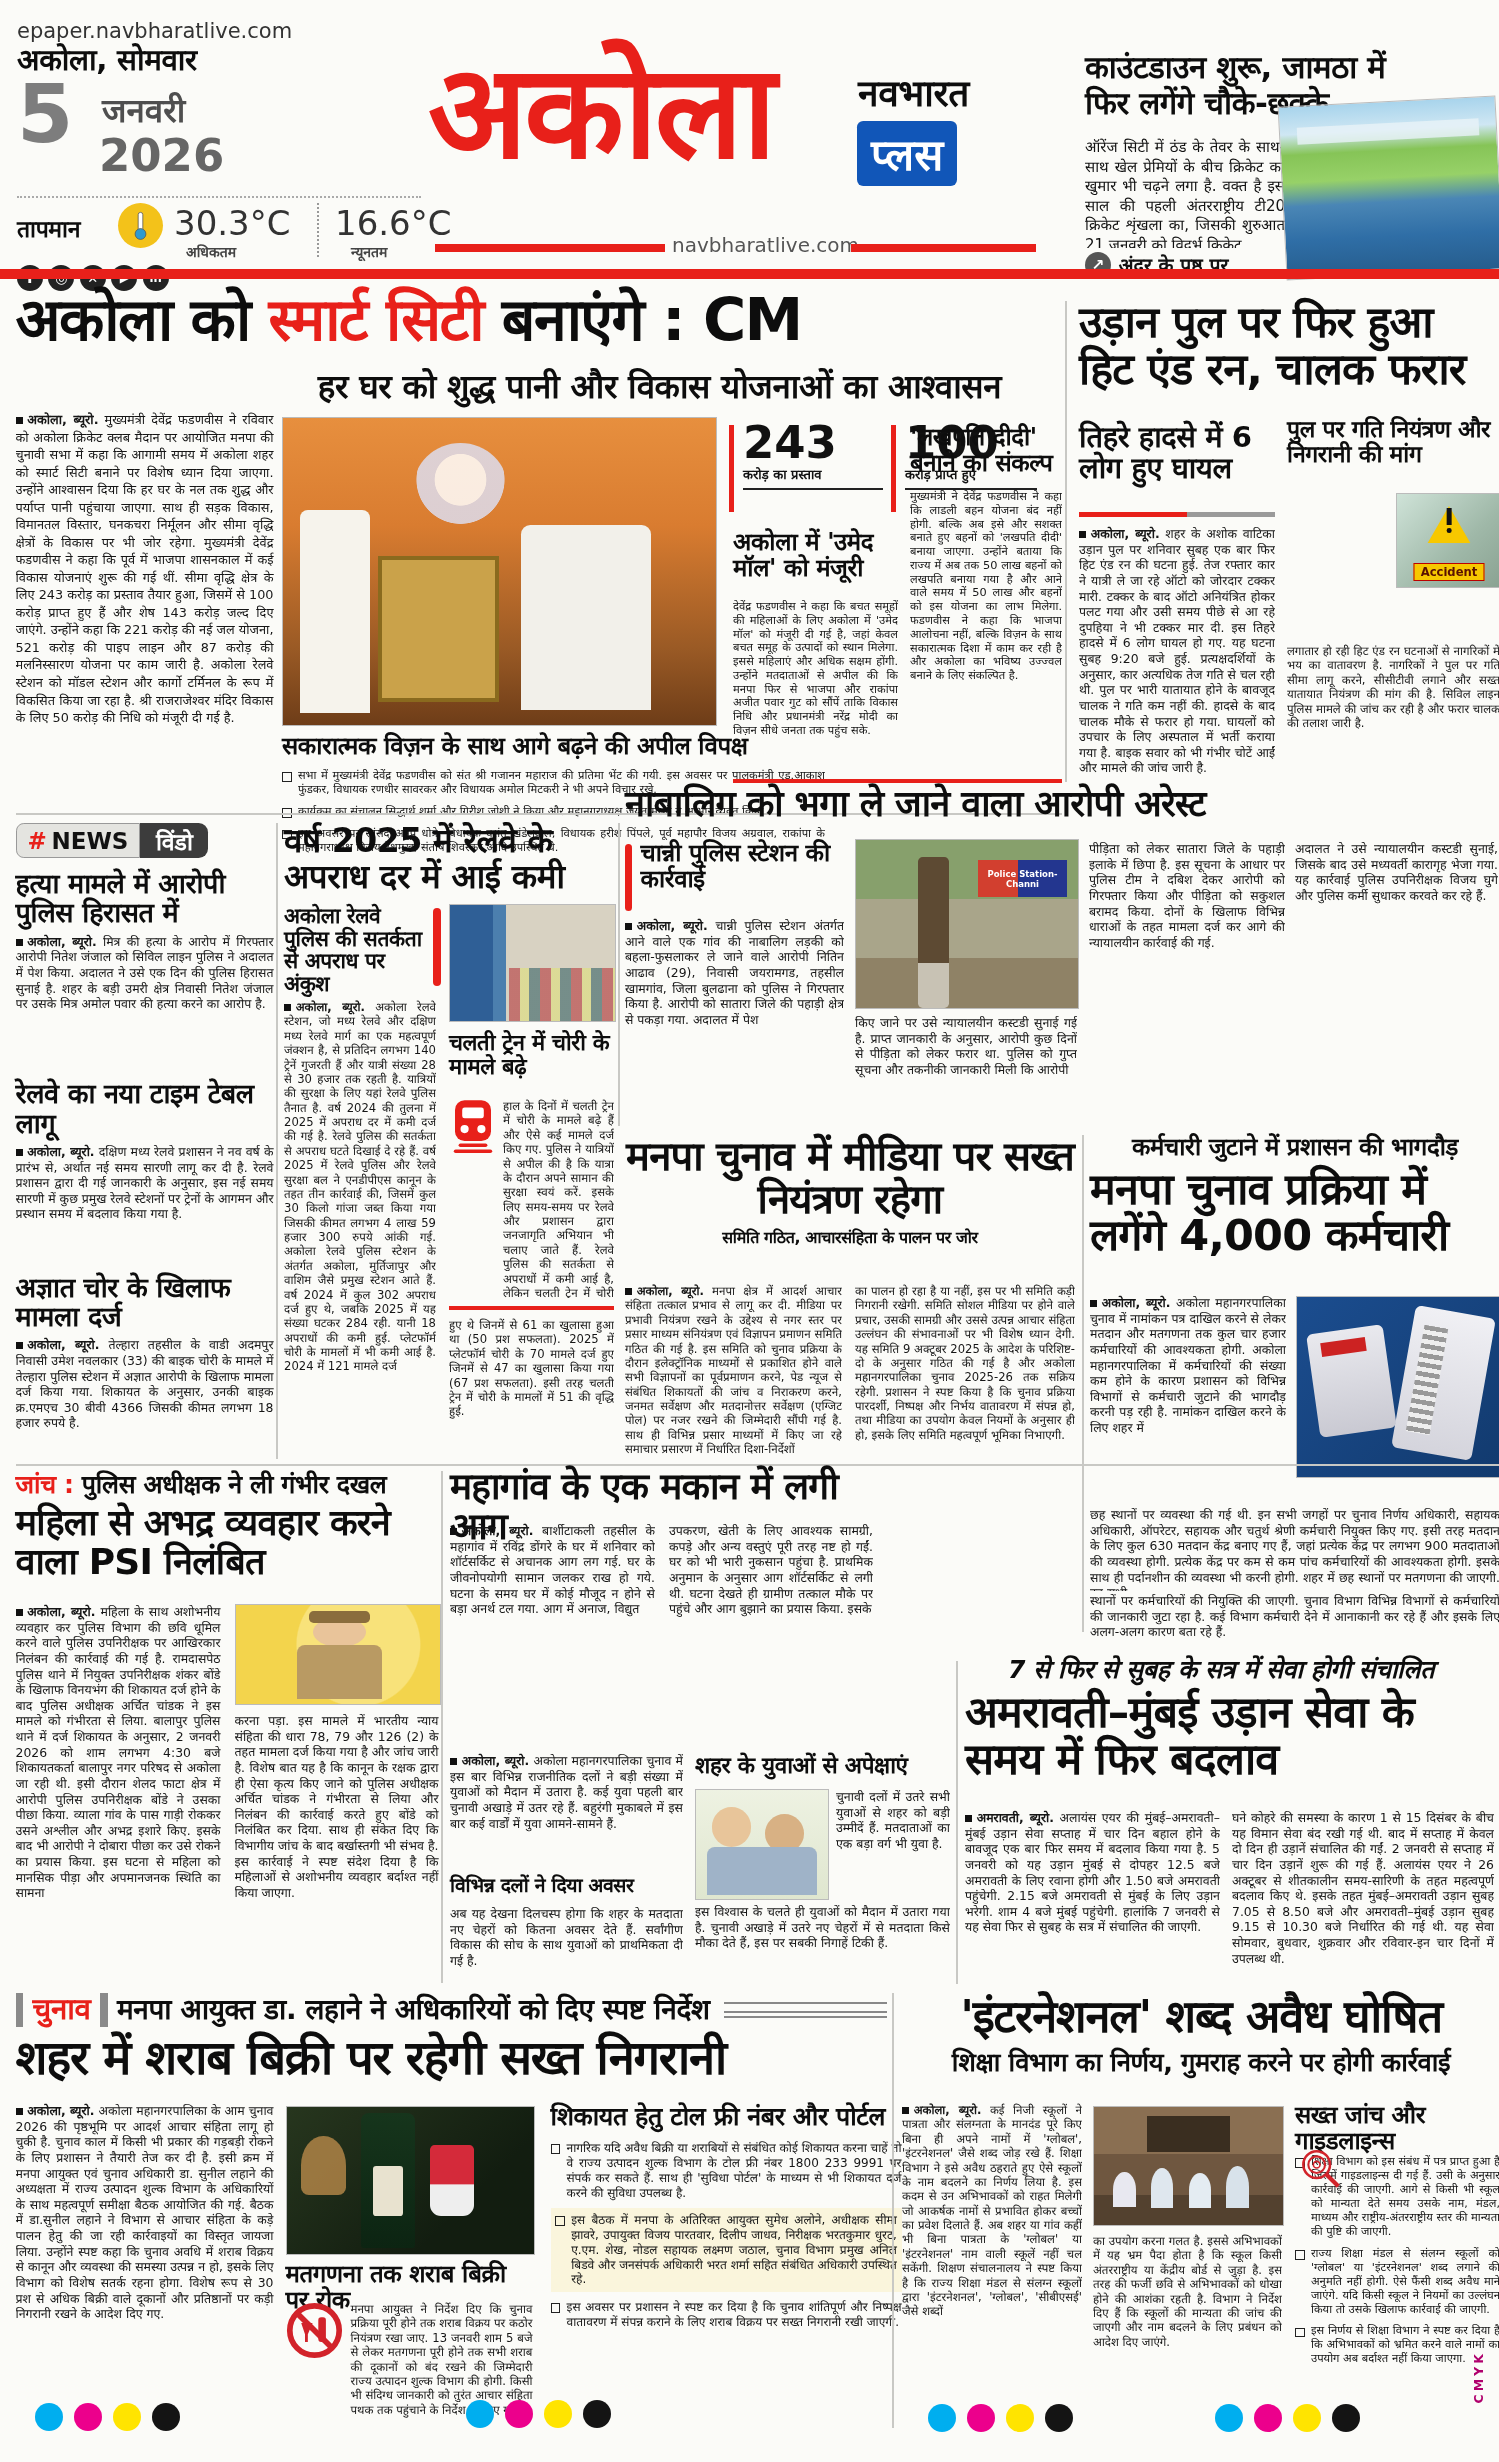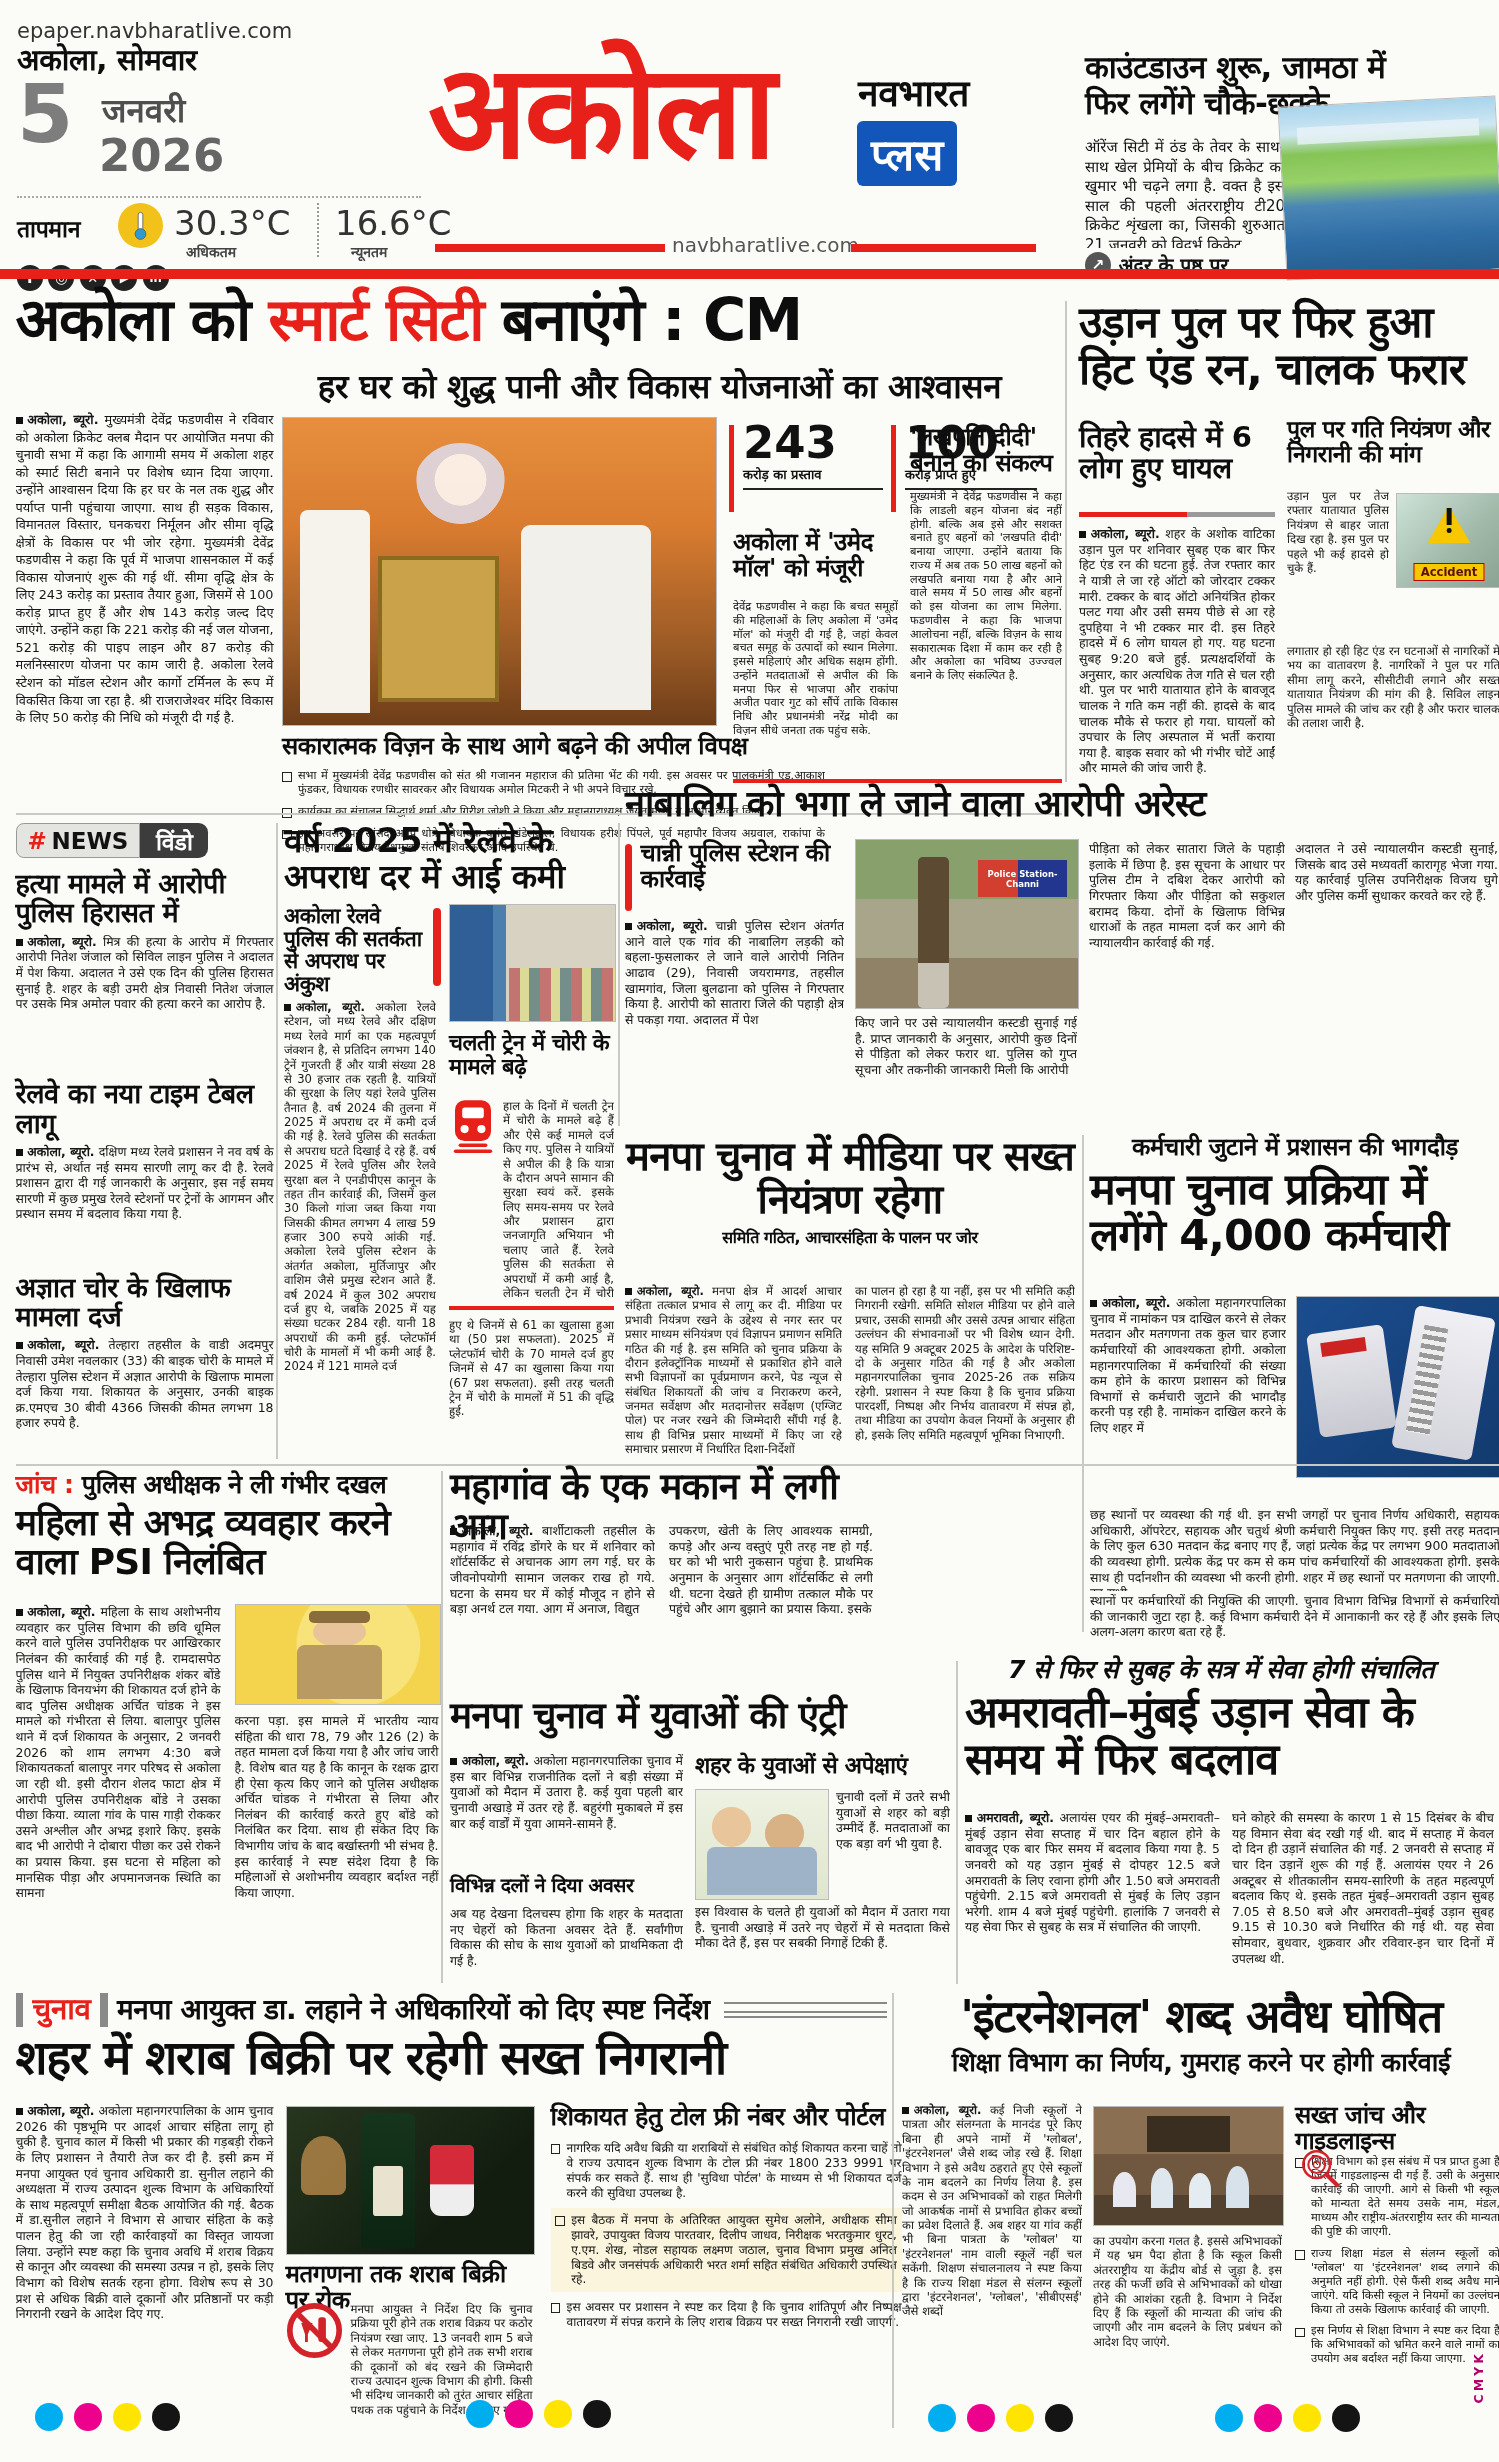--- a/index.html
+++ b/index.html
@@ -125,21 +125,20 @@
     </div>
   </div>
 
   <div class="abs" style="left:1079px;top:293px;width:421px;height:497px;">
     <div class="abs hl" style="left:0;top:6.2px;width:421px;font-size:43px;letter-spacing:-0.8px;">उड़ान पुल पर फिर हुआ हिट एंड रन, चालक फरार</div>
     <div class="abs hl" style="left:0;top:129px;width:196px;font-size:29px;">तिहरे हादसे में 6 लोग हुए घायल</div>
     <div class="abs sub-rule" style="left:0;top:219px;width:196px;"></div>
     <div class="abs bt" style="left:0;top:233px;width:196px;height:258px;"><span class="byline">अकोला, ब्यूरो.</span> <span>शहर के अशोक वाटिका उड़ान पुल पर शनिवार सुबह एक बार फिर हिट एंड रन की घटना हुई. तेज रफ्तार कार ने यात्री ले जा रहे ऑटो को जोरदार टक्कर मारी. टक्कर के बाद ऑटो अनियंत्रित होकर पलट गया और उसी समय पीछे से आ रहे दुपहिया ने भी टक्कर मार दी. इस तिहरे हादसे में 6 लोग घायल हो गए. यह घटना सुबह 9:20 बजे हुई. प्रत्यक्षदर्शियों के अनुसार, कार अत्यधिक तेज गति से चल रही थी. पुल पर भारी यातायात होने के बावजूद चालक ने गति कम नहीं की. हादसे के बाद चालक मौके से फरार हो गया. घायलों को उपचार के लिए अस्पताल में भर्ती कराया गया है. बाइक सवार को भी गंभीर चोटें आईं और मामले की जांच जारी है.</span></div>
 
     <div class="abs hl" style="left:208px;top:124px;width:213px;font-size:23px;">पुल पर गति नियंत्रण और निगरानी की मांग</div>
-    <div class="abs bt-sm" style="left:208px;top:196px;width:102px;height:155px;">उड़ान पुल पर तेज रफ्तार यातायात पुलिस नियंत्रण से बाहर जाता दिख रहा है. इस पुल पर पहले भी कई हादसे हो चुके हैं.</div>
     <div class="abs ph" style="left:317px;top:200px;width:104px;height:93px;background:linear-gradient(135deg,#cfe3d8,#9fb8a8 60%,#8aa292);">
       <div class="tri" style="margin:7.8px auto 0;transform:scale(.82);"></div>
       <div style="position:absolute;left:50%;top:14px;transform:translateX(-50%);width:4.7px;height:17px;background:#111;"></div>
       <div style="position:absolute;left:50%;top:34px;transform:translateX(-50%);width:4.7px;height:4.7px;background:#111;border-radius:50%;"></div>
       <div style="position:absolute;left:50%;bottom:6.2px;transform:translateX(-50%);background:#f7c800;border:1.6px solid #b00;color:#5a1200;font-weight:800;font-size:11.6px;padding:0.8px 6.2px;">Accident</div>
     </div>
     <div class="abs bt-sm" style="left:208px;top:351px;width:213px;height:140px;">लगातार हो रही हिट एंड रन घटनाओं से नागरिकों में भय का वातावरण है. नागरिकों ने पुल पर गति सीमा लागू करने, सीसीटीवी लगाने और सख्त यातायात नियंत्रण की मांग की है. सिविल लाइन पुलिस मामले की जांच कर रही है और फरार चालक की तलाश जारी है.</div>
   </div>
 
   <div class="abs vsep" style="left:1065px;top:301px;height:481px;"></div>
@@ -243,21 +242,20 @@
 
   <div class="abs vsep" style="left:441px;top:1471px;height:512px;"></div>
 
   <div class="abs" style="left:450px;top:1467px;width:423px;height:219px;">
     <div class="hl" style="font-size:37px;letter-spacing:-0.8px;">महागांव के एक मकान में लगी आग</div>
     <div class="abs bt" style="left:0;top:56px;width:205px;height:155px;"><span class="byline">अकोला, ब्यूरो.</span> <span>बार्शीटाकली तहसील के महागांव में रविंद्र डोंगरे के घर में शनिवार को शॉर्टसर्किट से अचानक आग लग गई. घर के जीवनोपयोगी सामान जलकर राख हो गये. घटना के समय घर में कोई मौजूद न होने से बड़ा अनर्थ टल गया. आग में अनाज, विद्युत</span></div>
     <div class="abs bt" style="left:219px;top:56px;width:204px;height:155px;">उपकरण, खेती के लिए आवश्यक सामग्री, कपड़े और अन्य वस्तुएं पूरी तरह नष्ट हो गईं. घर को भी भारी नुकसान पहुंचा है. प्राथमिक अनुमान के अनुसार आग शॉर्टसर्किट से लगी थी. घटना देखते ही ग्रामीण तत्काल मौके पर पहुंचे और आग बुझाने का प्रयास किया. इसके</div>
   </div>
 
   <div class="abs" style="left:450px;top:1696px;width:501px;height:289px;">
-    <div class="hl" style="font-size:37px;letter-spacing:-0.8px;">मनपा चुनाव में युवाओं की एंट्री</div>
     <div class="abs bt" style="left:0;top:57px;width:233px;height:116px;"><span class="byline">अकोला, ब्यूरो.</span> <span>अकोला महानगरपालिका चुनाव में इस बार विभिन्न राजनीतिक दलों ने बड़ी संख्या में युवाओं को मैदान में उतारा है. कई युवा पहली बार चुनावी अखाड़े में उतर रहे हैं. बहुरंगी मुकाबले में इस बार कई वार्डों में युवा आमने-सामने हैं.</span></div>
     <div class="abs hl" style="left:0;top:180px;width:233px;font-size:19.4px;">विभिन्न दलों ने दिया अवसर</div>
     <div class="abs bt" style="left:0;top:210px;width:233px;height:78px;">अब यह देखना दिलचस्प होगा कि शहर के मतदाता नए चेहरों को कितना अवसर देते हैं. सर्वांगीण विकास की सोच के साथ युवाओं को प्राथमिकता दी गई है.</div>
     <div class="abs hl" style="left:245px;top:57px;width:255px;font-size:22.5px;">शहर के युवाओं से अपेक्षाएं</div>
     <div class="abs ph" style="left:245px;top:93px;width:132px;height:109px;background:linear-gradient(180deg,#eef2e2,#dfe6cf);">
       <div style="position:absolute;left:12%;top:16%;width:30%;height:36%;background:#e8c59a;border-radius:50%;"></div>
       <div style="position:absolute;left:52%;top:22%;width:30%;height:36%;background:#d8b184;border-radius:50%;"></div>
       <div style="position:absolute;left:8%;top:52%;width:84%;height:44%;background:#9fb3c8;border-radius:7.8px 7.8px 0 0;"></div>
     </div>
     <div class="abs bt" style="left:386px;top:93px;width:114px;height:110px;">चुनावी दलों में उतरे सभी युवाओं से शहर को बड़ी उम्मीदें हैं. मतदाताओं का एक बड़ा वर्ग भी युवा है.</div>

